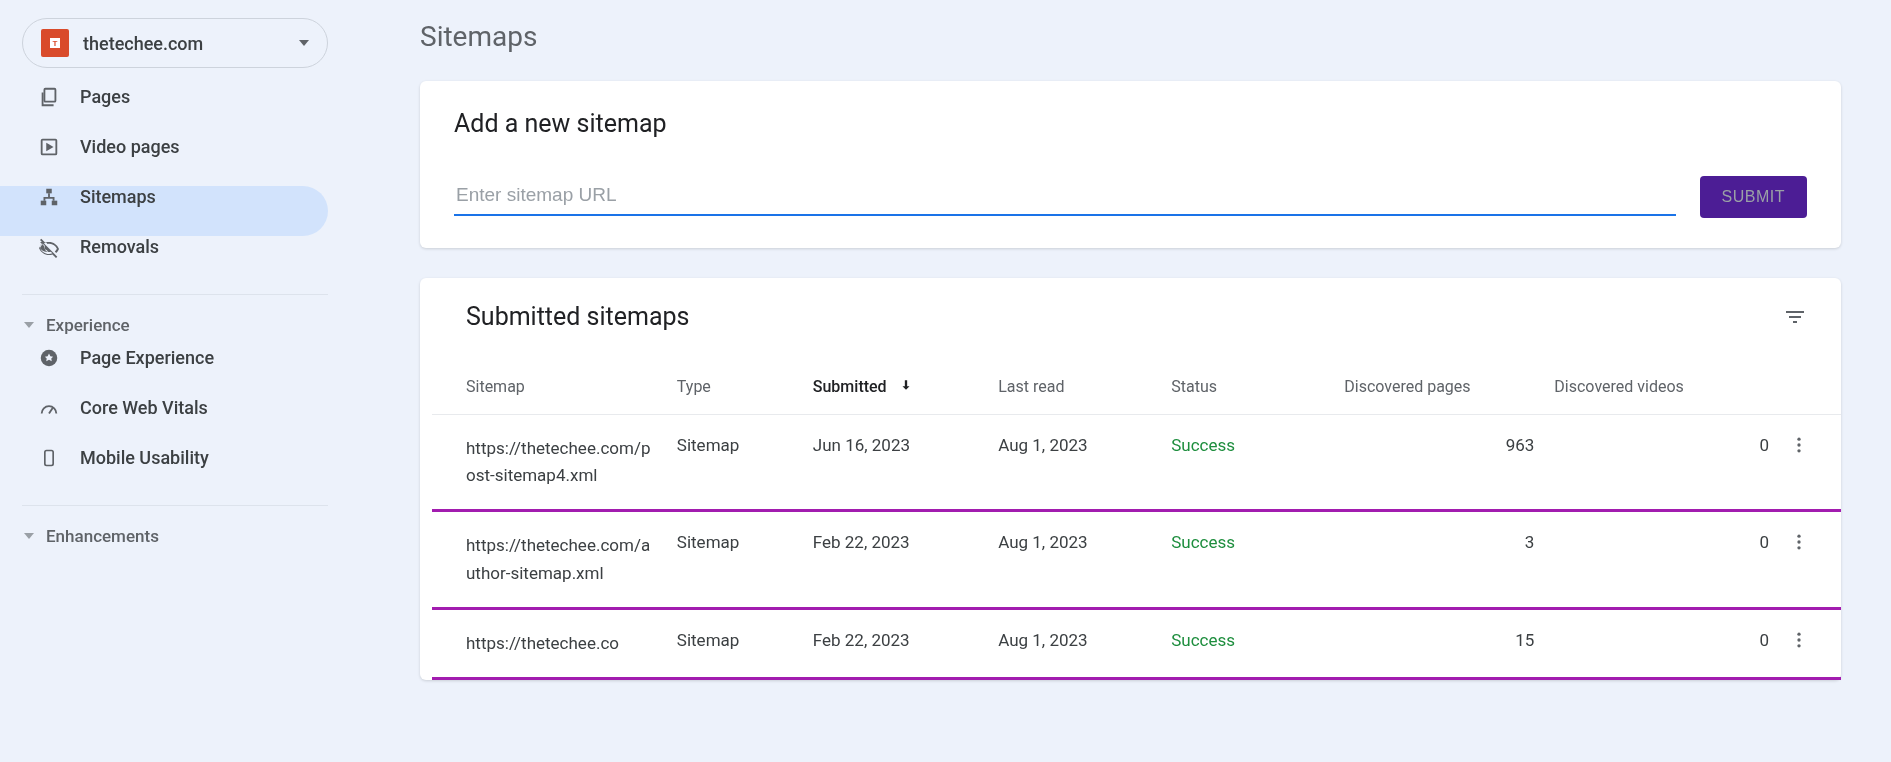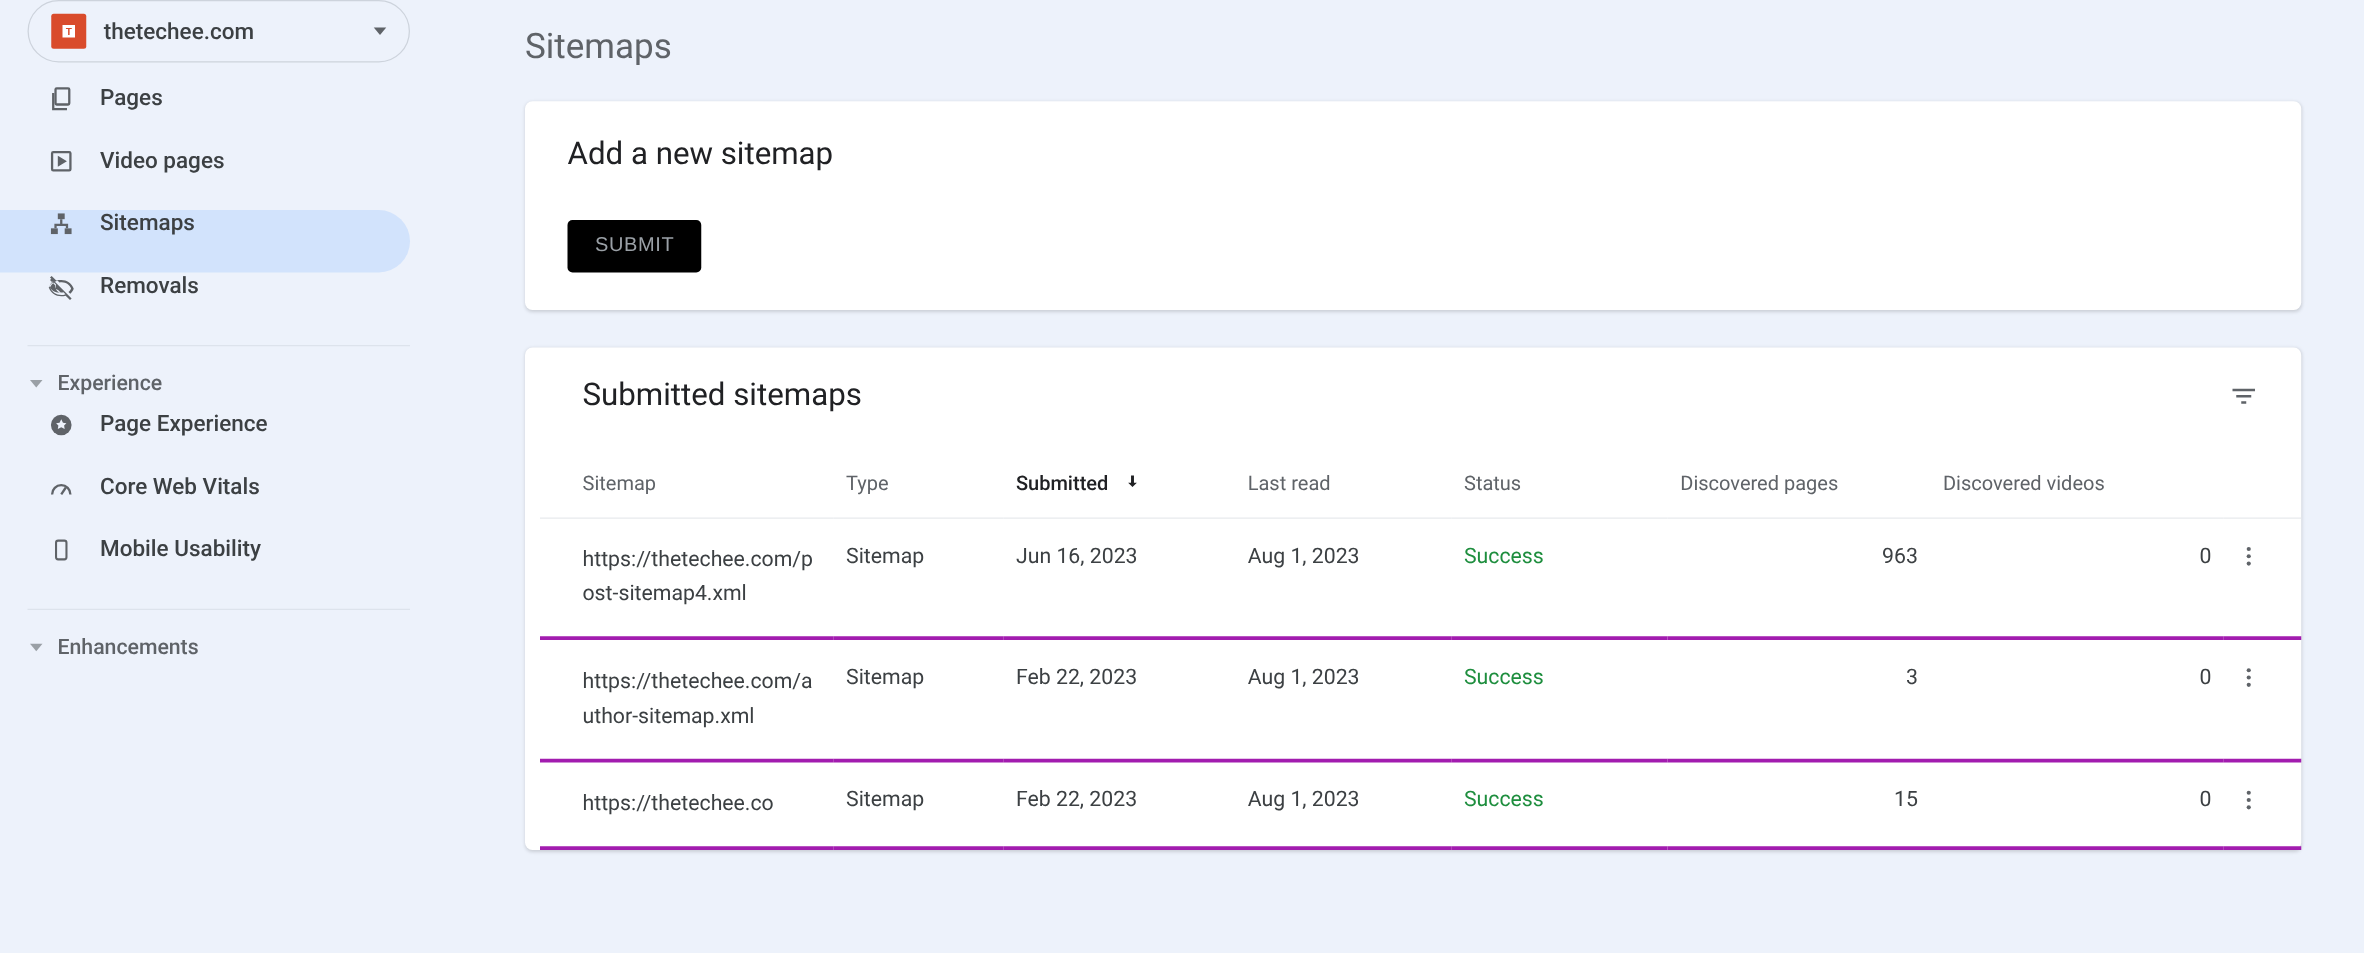--- a/index.html
+++ b/index.html
@@ -8,20 +8,21 @@
     background: #edf2fb;
     color: #202124;
     display: flex;
     width: 1891px;
     height: 762px;
     overflow: hidden;
   }
   
   .sidebar {
     width: 350px;
+    padding-top: 18px;
     flex-shrink: 0;
   }
   .property-selector {
     margin: 0 22px 18px 22px;
     height: 50px;
     border: 1px solid #cdd3dc;
     border-radius: 25px;
     display: flex;
     align-items: center;
     padding: 0 18px;
@@ -79,21 +80,21 @@
   .card-inner { padding: 28px 34px 30px 34px;}
   .card-title { font-size:25px; color:#202124; font-weight:400; margin-bottom:38px;}
   .add-row { display:flex; align-items:center; gap:24px;}
   .sitemap-input {
     flex:1; border:none; border-bottom:2px solid #1a73e8;
     font-size:19px; padding:6px 2px 8px 2px; outline:none;
     background:transparent; color:#202124;
   }
   .sitemap-input::placeholder { color:#9aa0a6; }
   .submit-btn {
-    background:#000000; color:#9aa0a6; border:none; border-radius:4px;
+    background:#4c1d95; color:#9aa0a6; border:none; border-radius:4px;
     height:42px; padding:0 22px; font-size:16px; font-weight:500; letter-spacing:0.5px;
     cursor:pointer;
   }
   .table-card .card-inner { padding: 24px 0 0 12px;}
   .table-header-row { display:flex; align-items:center; justify-content:space-between; padding: 0 34px 0 34px;}
   .filter-icon { cursor:pointer; color:#5f6368;}
   table { width:100%; border-collapse:collapse; margin-top:30px;}
   th {
     text-align:left; font-weight:400; color:#5f6368; font-size:16px;
     padding: 16px 10px 18px 10px; border-bottom:1px solid #e8eaed;
@@ -202,20 +203,21 @@
   </div>
 </div>
 
 <div class="main">
   <div class="page-title">Sitemaps</div>
 
   <div class="card">
     <div class="card-inner">
       <div class="card-title">Add a new sitemap</div>
       <div class="add-row">
+        <input class="sitemap-input" type="text" placeholder="Enter sitemap URL" style="">
         <button class="submit-btn">SUBMIT</button>
       </div>
     </div>
   </div>
 
   <div class="card table-card">
     <div class="card-inner">
       <div class="table-header-row">
         <div class="card-title" style="margin-bottom:0">Submitted sitemaps</div>
         <div class="filter-icon">

